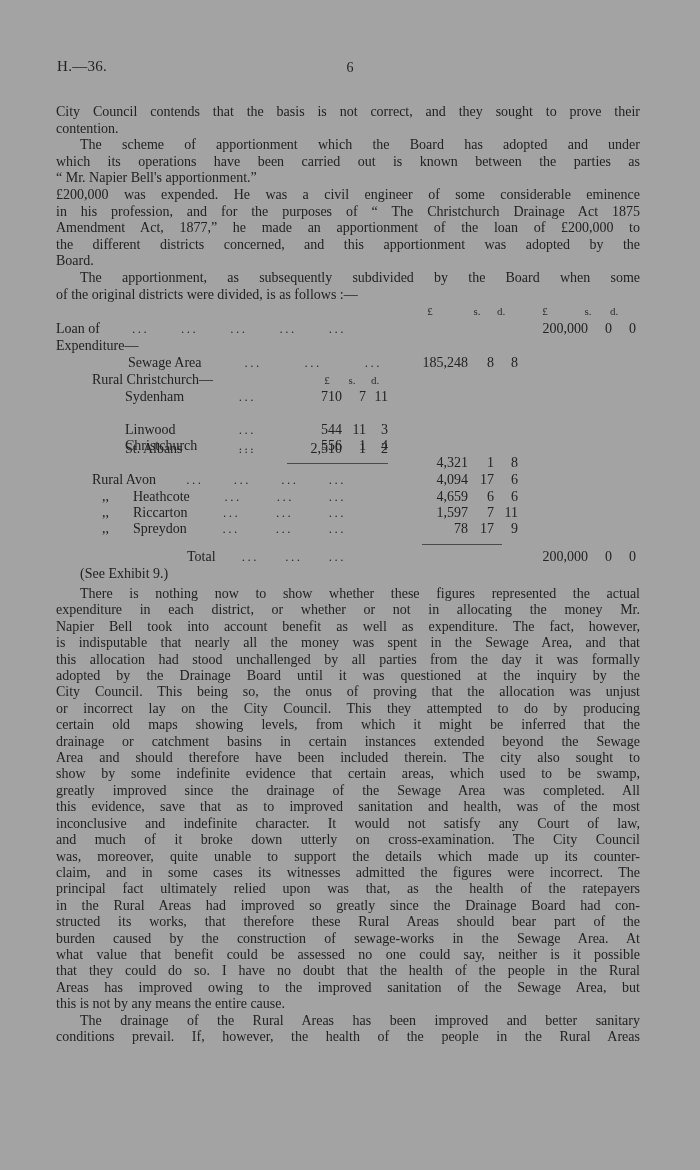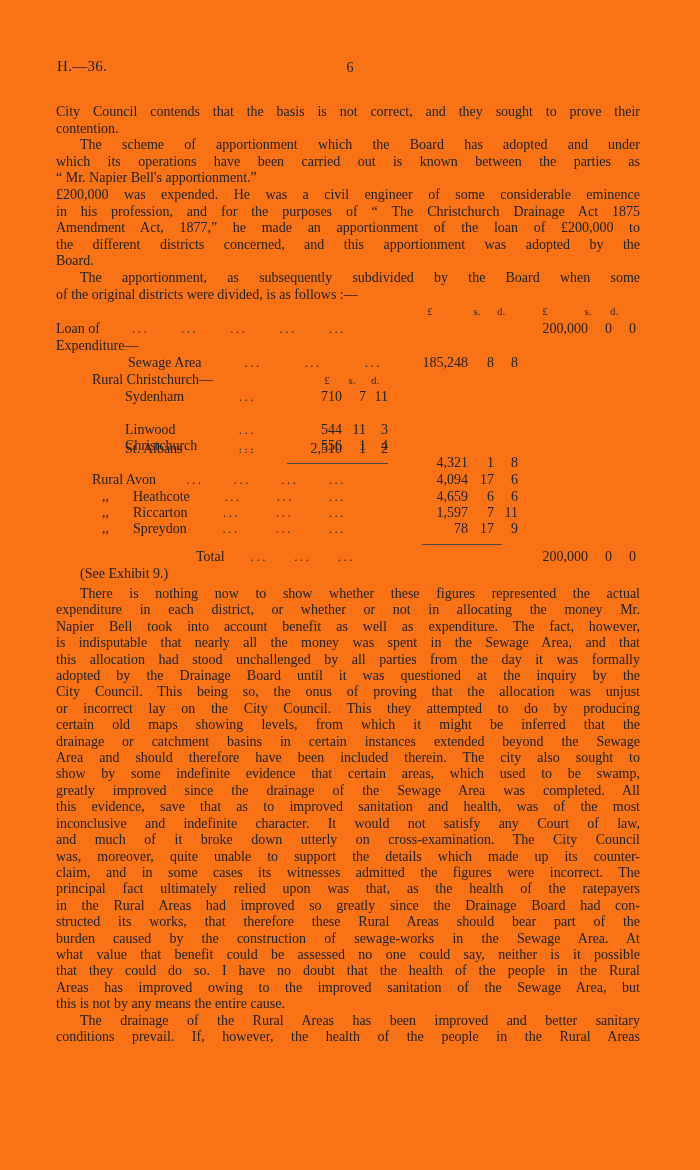--- a/index.html
+++ b/index.html
@@ -1,18 +1,18 @@
 <!DOCTYPE html>
 <html><head>
 <meta charset="utf-8">
 <style>
   html,body{margin:0;padding:0;background:#e8e8e8;}
   .page{
     position:relative;width:700px;height:1170px;margin:0 auto;
-    background:#f97316;overflow:hidden;
+    background:#a3a3a3;overflow:hidden;
     font-family:"Liberation Serif","DejaVu Serif",serif;
     color:#222;
   }
   
   .doc-ref{position:absolute;left:57px;top:58px;font-size:15px;letter-spacing:.3px;}
   .page-num{position:absolute;left:0;right:0;top:60px;text-align:center;font-size:14px;}
   
   .pblock{position:absolute;left:56px;width:584px;font-size:14px;}
   #ptop{top:104px;line-height:16.6px;}
   #pbot{top:586px;line-height:16.4px;}
@@ -178,21 +178,21 @@
           <span class="dots">...</span>
         </div>
         <span class="amt" style="left: 322px; width: 90px;">78</span>
         <span class="amt" style="left: 348px; width: 90px;">17</span>
         <span class="amt" style="left: 372px; width: 90px;">9</span>
       </div>
       <div class="trow" style="top: 236px;">
         <span class="rule" style="left: 366px; width: 80px; top: 3px;"></span>
       </div>
       <div class="trow" style="top: 244px;">
-        <div class="lcell" style="left: 140px; width: 159px; align-items: center;">
+        <div class="lcell" style="left: 131px; width: 159px; align-items: center;">
           <span>Total</span>
           <span class="dots">...</span>
           <span class="dots">...</span>
           <span class="dots">...</span>
         </div>
         <span class="amt" style="left: 442px; width: 90px;">200,000</span>
         <span class="amt" style="left: 466px; width: 90px;">0</span>
         <span class="amt" style="left: 490px; width: 90px;">0</span>
       </div>
       <div class="trow" style="top: 261px;">

